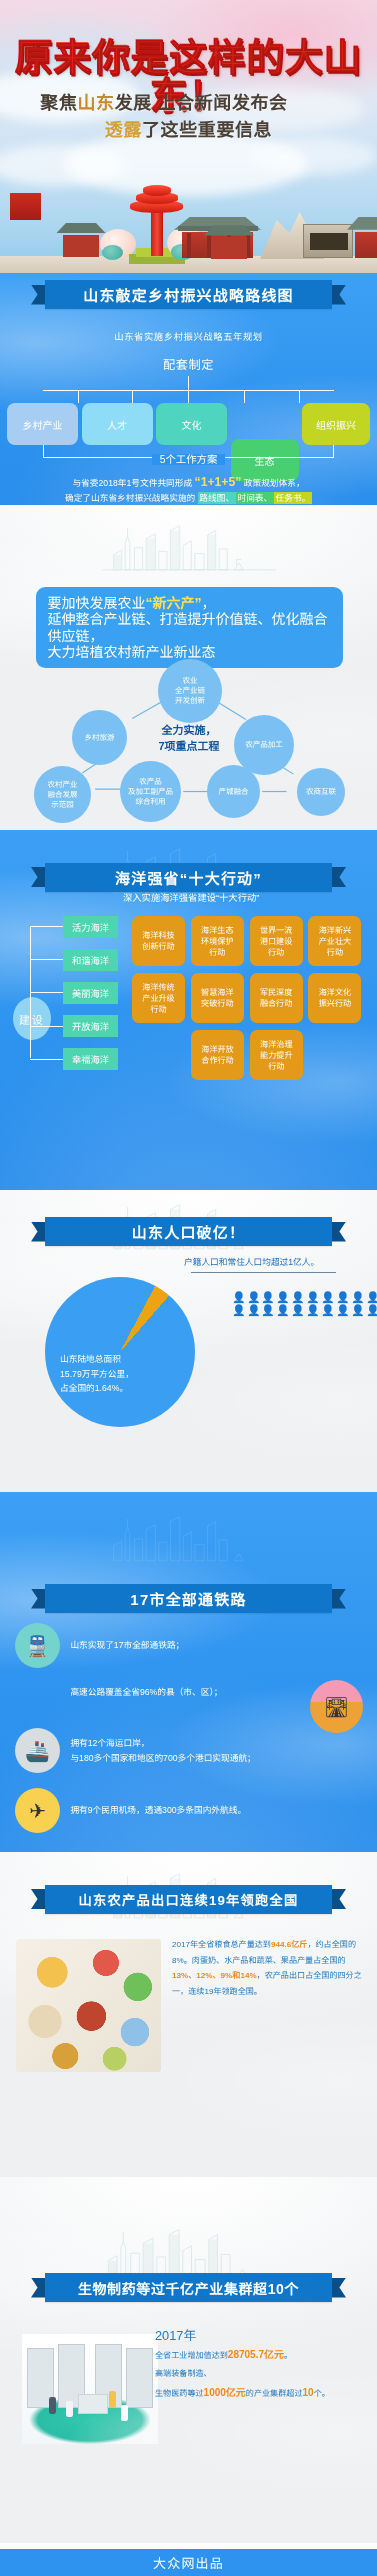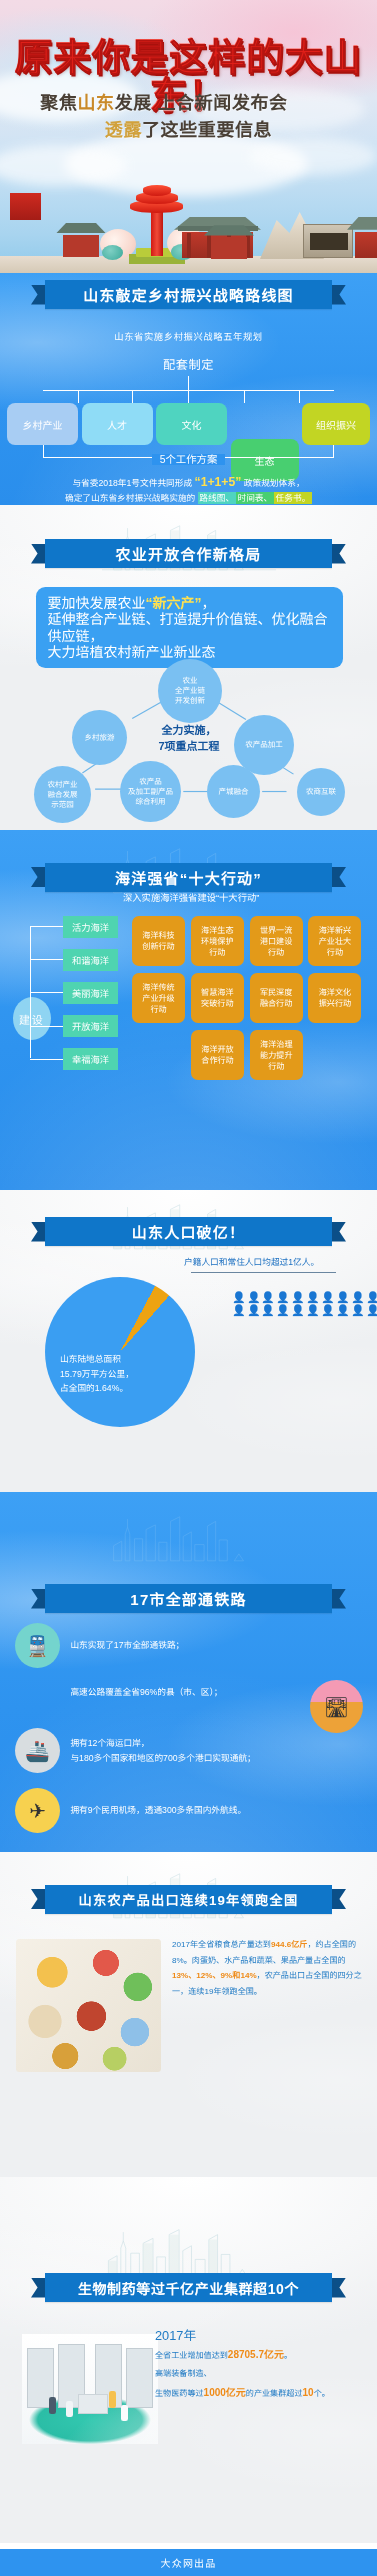--- a/index.html
+++ b/index.html
@@ -245,21 +245,21 @@
                  linear-gradient(180deg,#ffffff 0%,#f3f6f8 100%); }
   .shelf { position:absolute; background:#dfe6ea; border:0.6px solid #c3ccd2; }
   .s7 .txt { position:absolute; left:155px; top:150px; width:214px;
              color:#1f7ac4; font-size:8.1px; line-height:18.6px; }
   .s7 .year { color:#1f7ac4; font-size:12.8px; }
   .s7 .txt .o { color:#ef8b18; font-weight:bold; font-size:10px; }
 
   
   .footer { position:absolute; left:0; bottom:0; width:377px; height:27px;
             background:#2e93ef; display:flex; align-items:center; justify-content:center; }
-  .footer span { color:#fff; font-size:10px; letter-spacing:1.2px; }
+  .footer span { color:#fff; font-size:13px; letter-spacing:1.2px; }
 </style>
 </head>
 <body>
 
 <div class="page">
 
   <section class="hero">
     <div class="cloud c1"></div>
     <div class="cloud c2"></div>
     <div class="cloud c3"></div>
@@ -385,27 +385,20 @@
         <path d="M0 98 L300 98"></path>
       </g>
       <g fill="#cfe4e0" opacity=".5">
         <rect x="20" y="72" width="14" height="26"></rect>
           <rect x="76" y="44" width="16" height="54"></rect>
         <rect x="118" y="30" width="16" height="68"></rect>
           <rect x="182" y="38" width="14" height="60"></rect>
       </g>
     </svg>
 
-    <div class="ribbon-wrap" style="position:absolute;top:34px;">
-      <div class="ribbon-tail l"></div>
-      <div class="ribbon-tail r"></div>
-      <div class="ribbon">
-        <span>农业开放合作新格局</span>
-      </div>
-    </div>
 
     <div class="card">
       <div>
         <span>要加快发展农业</span><span class="hl">“新六产”</span><span>，</span>
       </div>
       <div>延伸整合产业链、打造提升价值链、优化融合供应链，</div>
       <div>大力培植农村新产业新业态</div>
     </div>
 
     <div class="diagram">

